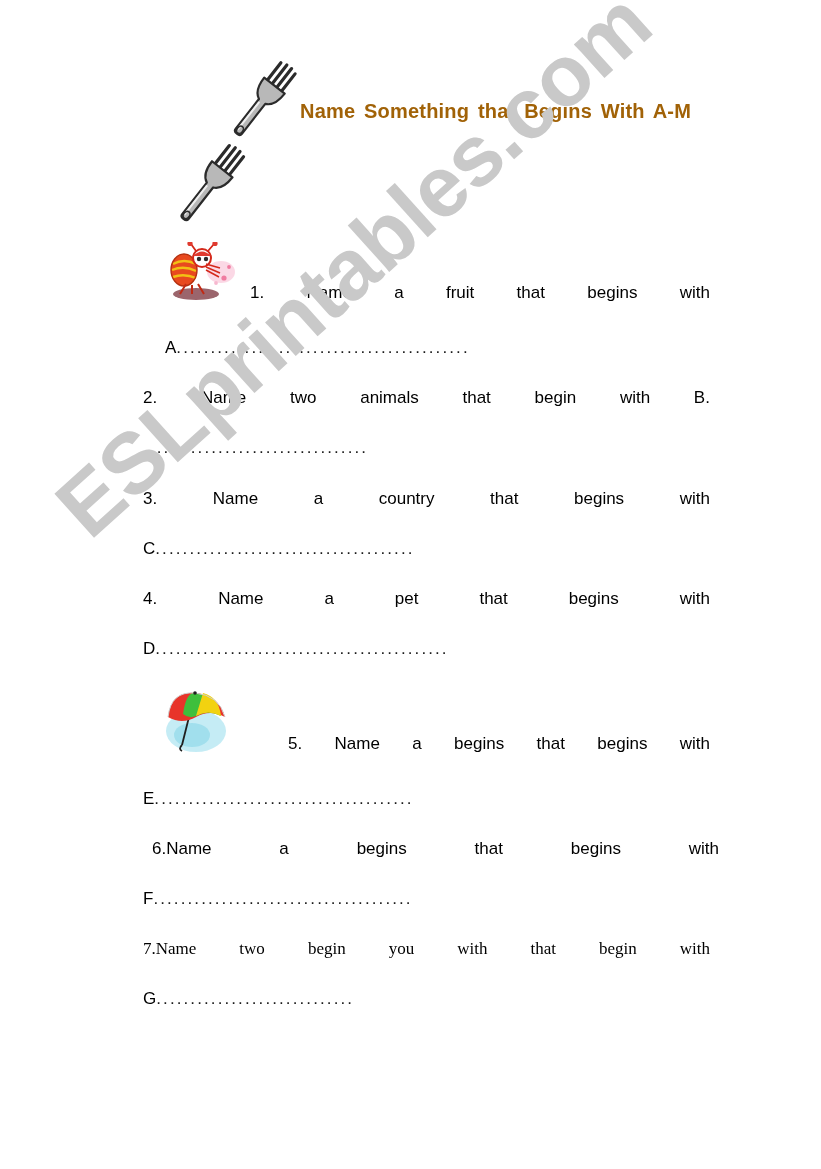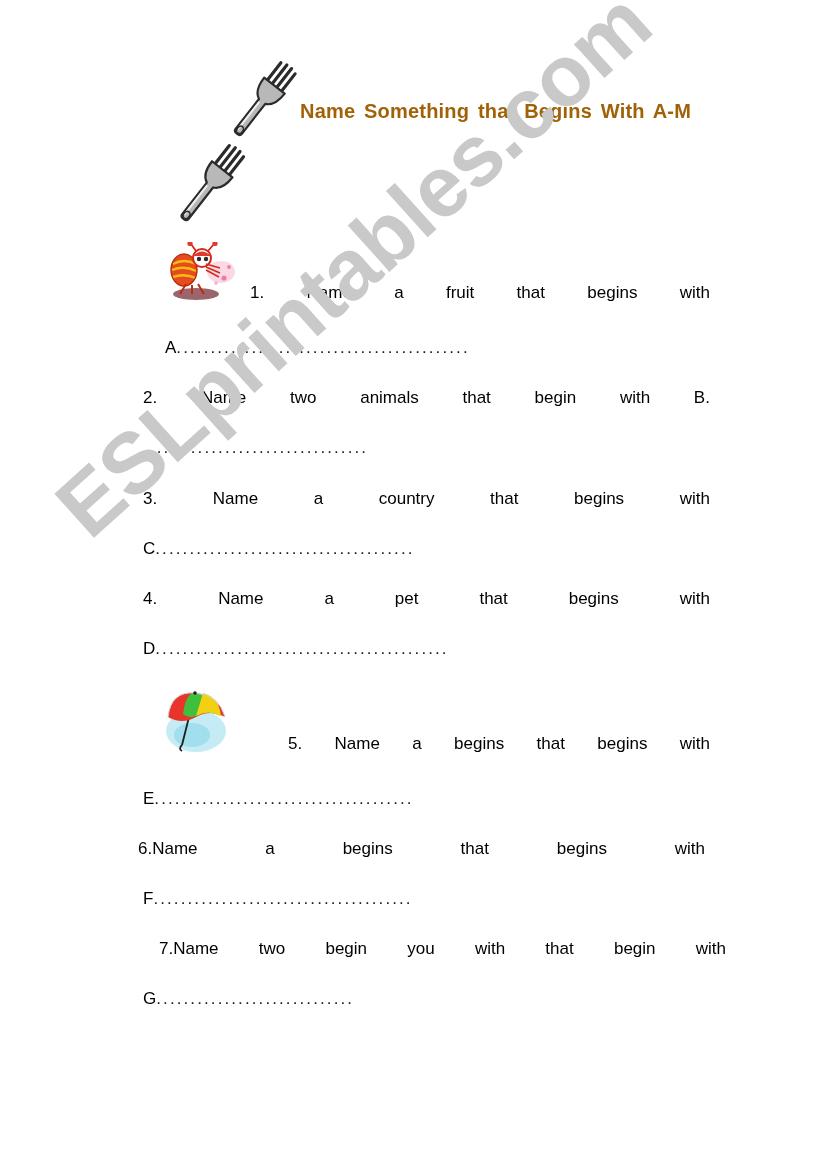--- a/index.html
+++ b/index.html
@@ -123,22 +123,22 @@
     font-size: 17px;
     color: #1a1a1a;
   }
 
   
   .q1 { left: 250px; top: 283px; width: 460px; }
   .q2 { left: 143px; top: 388px; width: 567px; }
   .q3 { left: 143px; top: 489px; width: 567px; }
   .q4 { left: 143px; top: 589px; width: 567px; }
   .q5 { left: 288px; top: 734px; width: 422px; }
-  .q6 { left: 138px; top: 839px; width: 567px; }
-  .q7 { left: 159px; top: 939px; width: 567px; }
+  .q6 { left: 152px; top: 839px; width: 567px; }
+  .q7 { left: 143px; top: 939px; width: 567px; font-family: Liberation Serif, serif; }
 
   .a1 { left: 165px; top: 338px; }
   .a2 { left: 143px; top: 438px; }
   .a3 { left: 143px; top: 539px; }
   .a4 { left: 143px; top: 639px; }
   .a5 { left: 143px; top: 789px; }
   .a6 { left: 143px; top: 889px; }
   .a7 { left: 143px; top: 989px; }
 
   .w-a1 { width: 392px; }

